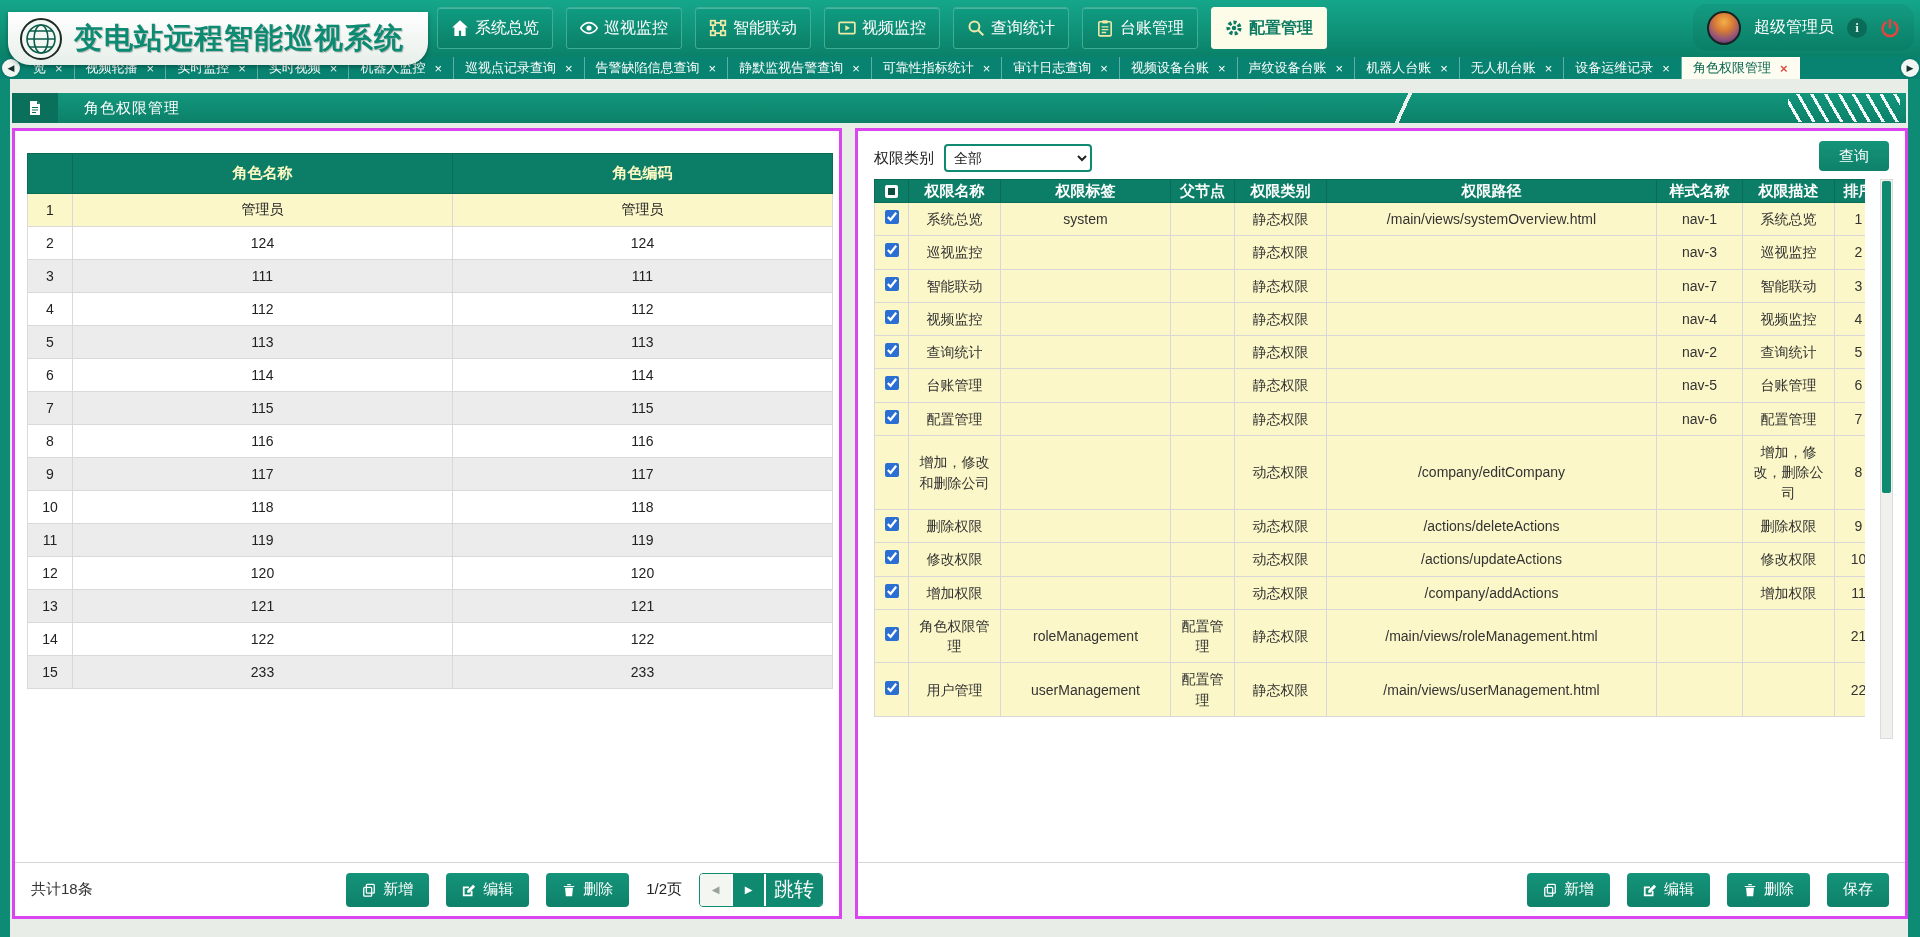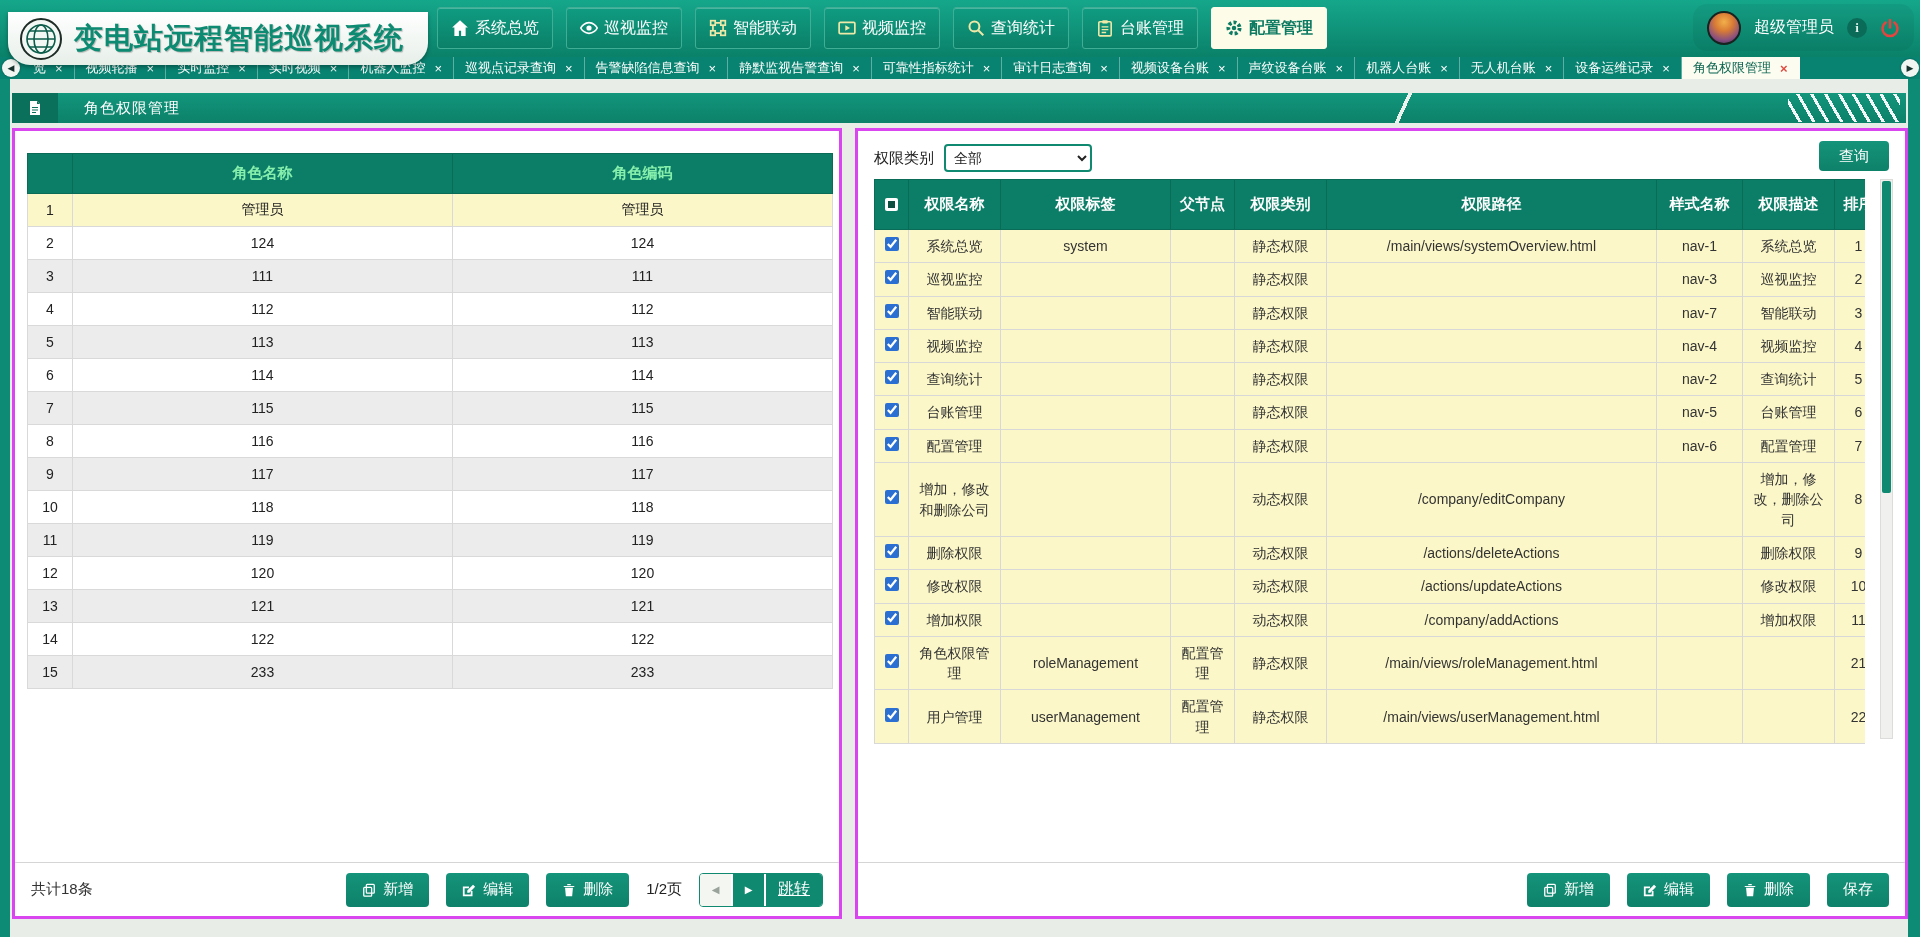--- a/index.html
+++ b/index.html
@@ -68,21 +68,21 @@
     background:repeating-linear-gradient(60deg, transparent 0 9px, rgba(255,255,255,.95) 9px 12px); }
   .titlebar::before { content:''; position:absolute; right:490px; top:0; bottom:0; width:26px;
     background:linear-gradient(115deg, transparent 46%, #eef2ee 46%, #eef2ee 56%, transparent 56%); }
 
   .card { position:absolute; top:49px; bottom:18px; background:#fff; border:3px solid #d946ef; }
   .left-card  { left:2px;  width:830px; }
   .right-card { left:845px; right:0; }
 
   
   .role-table { border-collapse:collapse; table-layout:fixed; width:806px; margin:22px 12px 0 12px; }
-  .role-table th { background:#0c7e67; color:#86efac; font-size:15px; font-weight:bold; height:40px;
+  .role-table th { background:#0c7e67; color:#fef9c3; font-size:15px; font-weight:bold; height:40px;
     border:1px solid #0a6b57; }
   .role-table th:first-child { width:45px; }
   .role-table td { height:33px; text-align:center; font-size:14px; color:#222;
     border:1px solid #d9d9d9; cursor:pointer; }
   tr.sel td { background:#fbf7c8; }
   tr.w td { background:#ffffff; }
   tr.g td { background:#ececec; }
 
   .panel-footer { position:absolute; left:0; right:0; bottom:0; height:54px;
     border-top:1px solid #d5d5d5; display:flex; align-items:center; padding:0 16px; background:#fff;margin-top:42px; }
@@ -91,34 +91,34 @@
     background:linear-gradient(#14947a,#0e8169); color:#fff; font-size:15px; border:none;
     border-radius:4px; padding:0 16px; cursor:pointer; }
   .btn svg { width:14px; height:14px; }
   .lf-group { margin-left:auto; display:flex; align-items:center; gap:17px; }
   .page-ind { font-size:15px; color:#222; }
   .pager { display:flex; height:34px; border:1px solid #0f8a71; border-radius:4px; overflow:hidden; }
   .pager .seg { width:33px; display:flex; align-items:center; justify-content:center;
     font-size:10px; cursor:pointer; }
   .pager .prev { background:#f4f6f1; color:#9aa39b; border-right:2px solid #fff; }
   .pager .next { background:#0f8a71; color:#fff; border-right:2px solid #fff; }
-  .pager .jump { width:56px; background:#0f8a71; color:#fff; font-size:16px;
-    display:flex; align-items:center; justify-content:center; cursor:pointer;text-decoration:underline; }
+  .pager .jump { width:56px; background:#0f8a71; color:#fff; font-size:20px;
+    display:flex; align-items:center; justify-content:center; cursor:pointer; }
 
   
   .filter-row { display:flex; align-items:center; gap:10px; padding:13px 16px 8px 16px; }
   .filter-label { font-size:15px; color:#222; }
   .perm-select { width:148px; height:28px; border:2px solid #0f8a71; border-radius:4px;
     font-size:14px; color:#222; padding:0 4px; background:#fff;
     font-family:Liberation Serif, serif; }
   .search-btn { position:absolute; right:16px; top:10px; height:30px; padding:0 20px; }
 
   .perm-wrap { position:absolute; left:16px; right:40px; top:48px; bottom:60px; overflow:hidden; }
   .perm-table { border-collapse:collapse; table-layout:fixed; width:100%; }
-  .perm-table th { background:#0c7e67; color:#fff; font-size:15px; font-weight:bold; height:50px;
+  .perm-table th { background:#0c7e67; color:#fff; font-size:15px; font-weight:bold; height:23px;
     border:1px solid #0a6b57; padding:0 2px; }
   .perm-table td { background:#fbf7c8; font-size:14px; color:#333; text-align:center;
     border:1px solid #d8d8d8; padding:6px 4px; line-height:1.45; word-break:break-all; }
   .perm-table input[type=checkbox] { width:14px; height:14px; accent-color:#2b6fd3; cursor:pointer; }
   .cb-head { width:13px; height:13px; background:#fff; margin:0 auto; border-radius:2px;
     display:flex; align-items:center; justify-content:center; }
   .cb-head::after { content:''; width:7px; height:7px; background:#0c4f40; }
 
   .vscroll { position:absolute; right:12px; top:48px; width:13px; height:560px;
     background:#f0f0ee; border:1px solid #dcdcda; }

